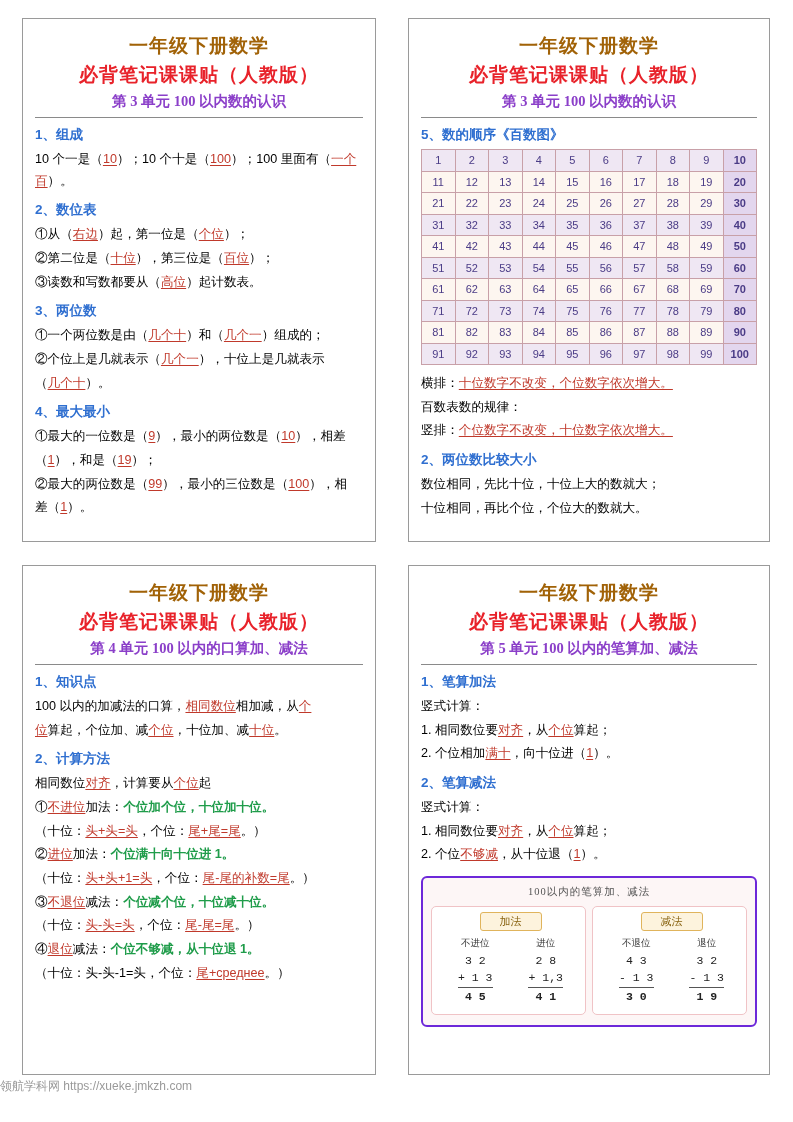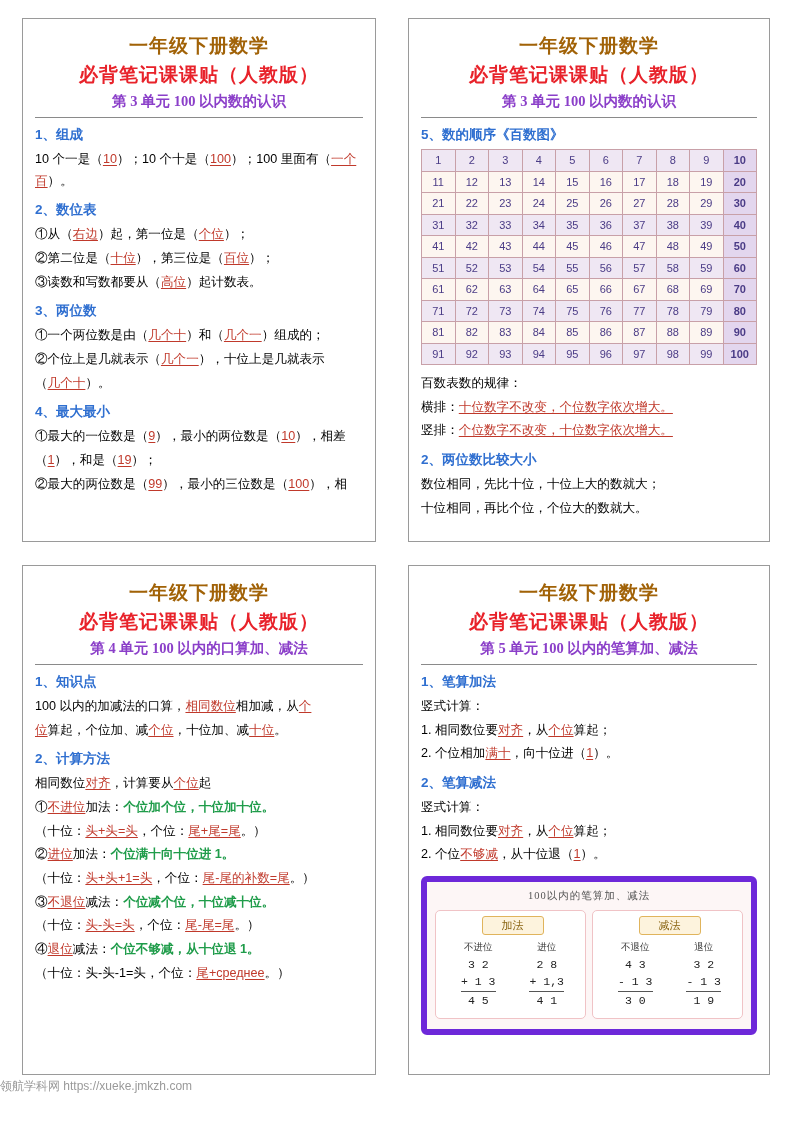--- a/index.html
+++ b/index.html
@@ -71,21 +71,21 @@
   .chart tr:nth-child(1) td, .chart tr:nth-child(4) td,
   .chart tr:nth-child(6) td, .chart tr:nth-child(8) td,
   .chart tr:nth-child(10) td { background:#efe7f3; }
   .chart tr:nth-child(2) td, .chart tr:nth-child(3) td,
   .chart tr:nth-child(5) td, .chart tr:nth-child(7) td,
   .chart tr:nth-child(9) td { background:#fdf6f0; }
   .chart td.last { background:#e3d6ee !important; font-weight:700; }
 
   
   .exbox {
-    border:6px solid #6d28d9; border-radius:6px;
+    border:2px solid #6d28d9; border-radius:6px;
     background:#fdf6f6; margin-top:10px; padding:7px 8px 10px 8px;
   }
   .ex-title {
     text-align:center; font-size:10.5px; color:#555;
     font-family:"Liberation Serif", serif; margin-bottom:7px; letter-spacing:1px;
   }
   .ex-cols { display:flex; gap:6px; }
   .ex-col {
     flex:1; border:1px solid #f0c3c6; border-radius:5px;
     background:#fff; padding:5px 4px 8px 8px; position:relative;
@@ -95,21 +95,21 @@
     border:1px solid #e0b45c; background:#fdf3dd;
     color:#8a6513; font-size:11px; text-align:center;
     border-radius:3px; padding:1px 0;
     font-family:"Liberation Serif", serif;
   }
   .ex-pair { display:flex; }
   .ex-half { flex:1; text-align:center; }
   .ex-lbl { font-size:9.5px; color:#333; margin-bottom:3px; font-family:"Liberation Serif", serif;}
   .ex-sum { display:inline-block; text-align:center; font-size:11.5px;
             font-family:"Liberation Mono", monospace; color:#222; line-height:1.45; }
-  .ex-sum .rule { border-top:1px solid #555; margin-top:1px; padding-top:1px; }
+  .ex-sum .rule { border-top:1px solid #555; margin-top:1px; padding-top:1px;font-weight:bold; }
 
   .footer {
     position:absolute; left:0; right:0; top:1078px;
     text-align:left; font-size:12px; color:#9a9a9a;
   }
 </style>
 </head>
 <body>
 
 <div class="sheet" id="card-tl">
@@ -149,20 +149,23 @@
 
   <div class="sec">4、最大最小</div>
   <div class="line">
     <span>①最大的一位数是（</span><span class="u">9</span><span>），最小的两位数是（</span><span class="u">10</span><span>），相差</span>
   </div>
   <div class="line">
     <span>（</span><span class="u">1</span><span>），和是（</span><span class="u">19</span><span>）；</span>
   </div>
   <div class="line">
     <span>②最大的两位数是（</span><span class="u">99</span><span>），最小的三位数是（</span><span class="u">100</span><span>），相</span>
+  </div>
+  <div class="line">
+    <span>差（</span><span class="u">1</span><span>）。</span>
   </div>
 </div>
 
 <div class="sheet" id="card-tr">
   <div class="hdr">
     <div class="l1">一年级下册数学</div>
     <div class="l2">必背笔记课课贴（人教版）</div>
     <div class="l3">第 3 单元  100 以内数的认识</div>
   </div>
   <div class="hr"></div>
@@ -286,24 +289,24 @@
           <td>95</td>
           <td>96</td>
           <td>97</td>
           <td>98</td>
           <td>99</td>
           <td class="last">100</td>
         </tr>
       </tbody>
   </table>
 
+  <div class="line">
+    <span>横排：</span><span class="u">十位数字不改变，个位数字依次增大。</span>
+  </div>
   <div class="line">百数表数的规律：</div>
-  <div class="line">
-    <span>横排：</span><span class="u">十位数字不改变，个位数字依次增大。</span>
-  </div>
   <div class="line">
     <span>竖排：</span><span class="u">个位数字不改变，十位数字依次增大。</span>
   </div>
 
   <div class="sec">2、两位数比较大小</div>
   <div class="line">数位相同，先比十位，十位上大的数就大；</div>
   <div class="line">十位相同，再比个位，个位大的数就大。</div>
 </div>
 
 <div class="sheet" id="card-bl">

